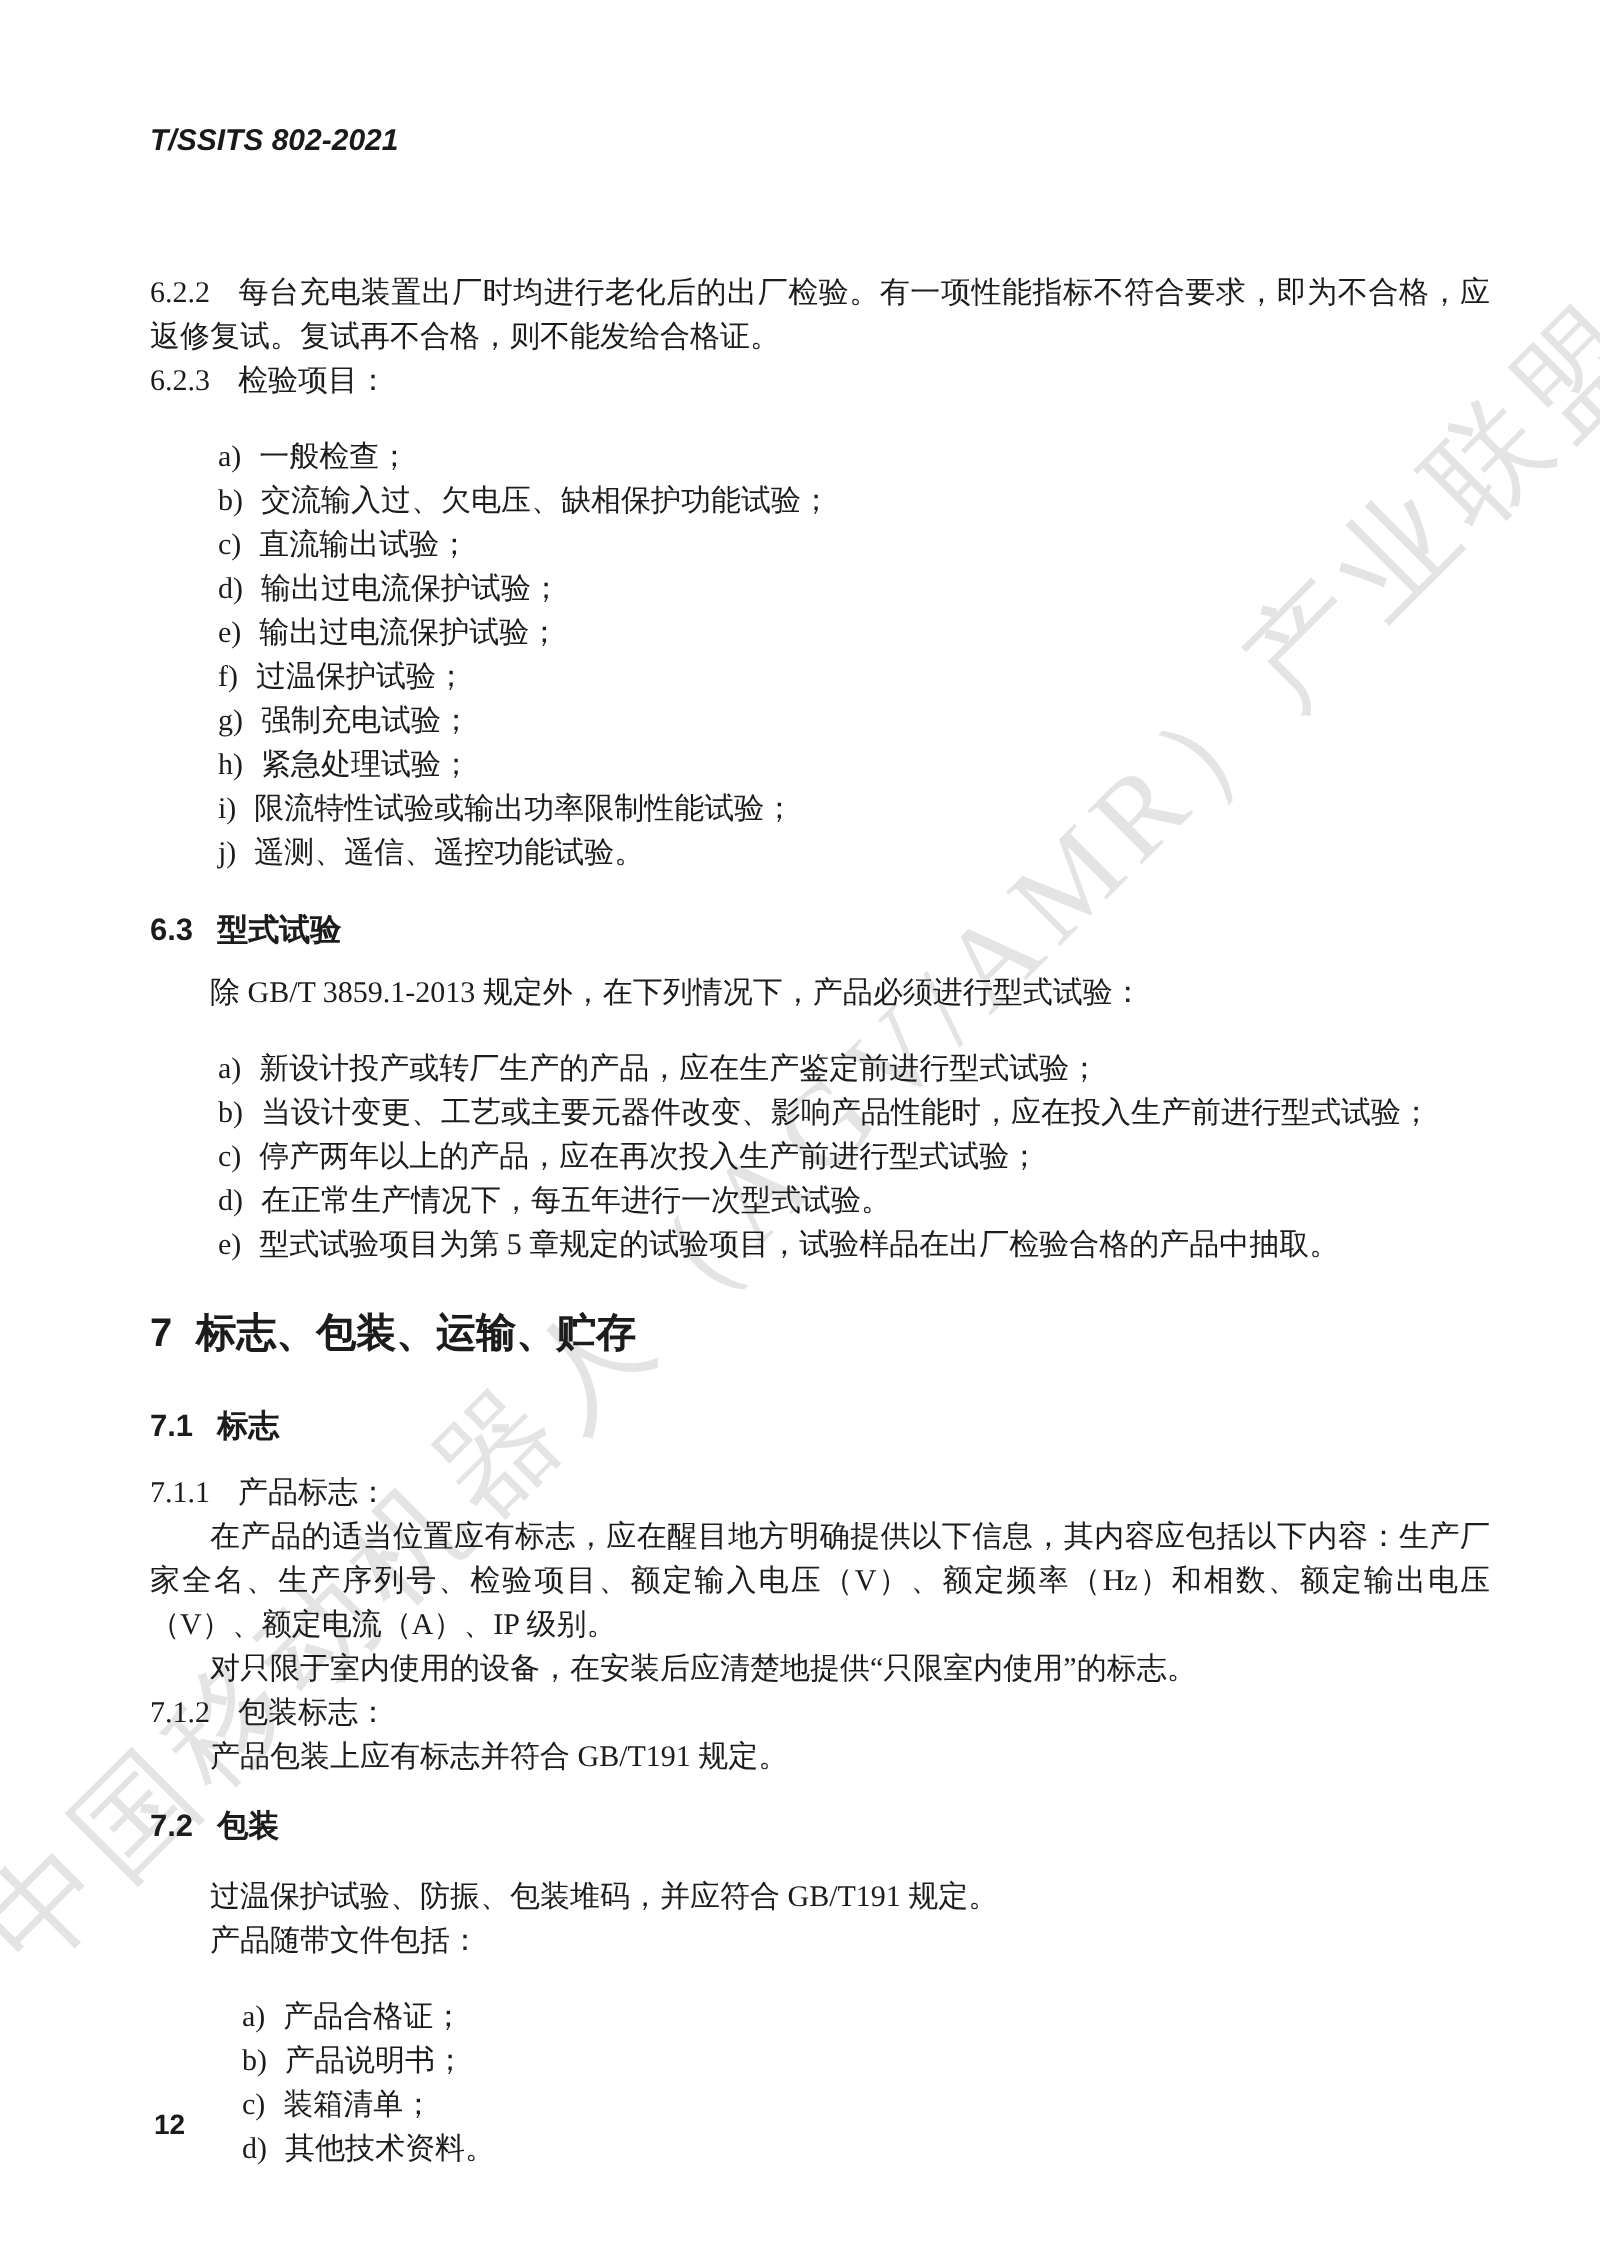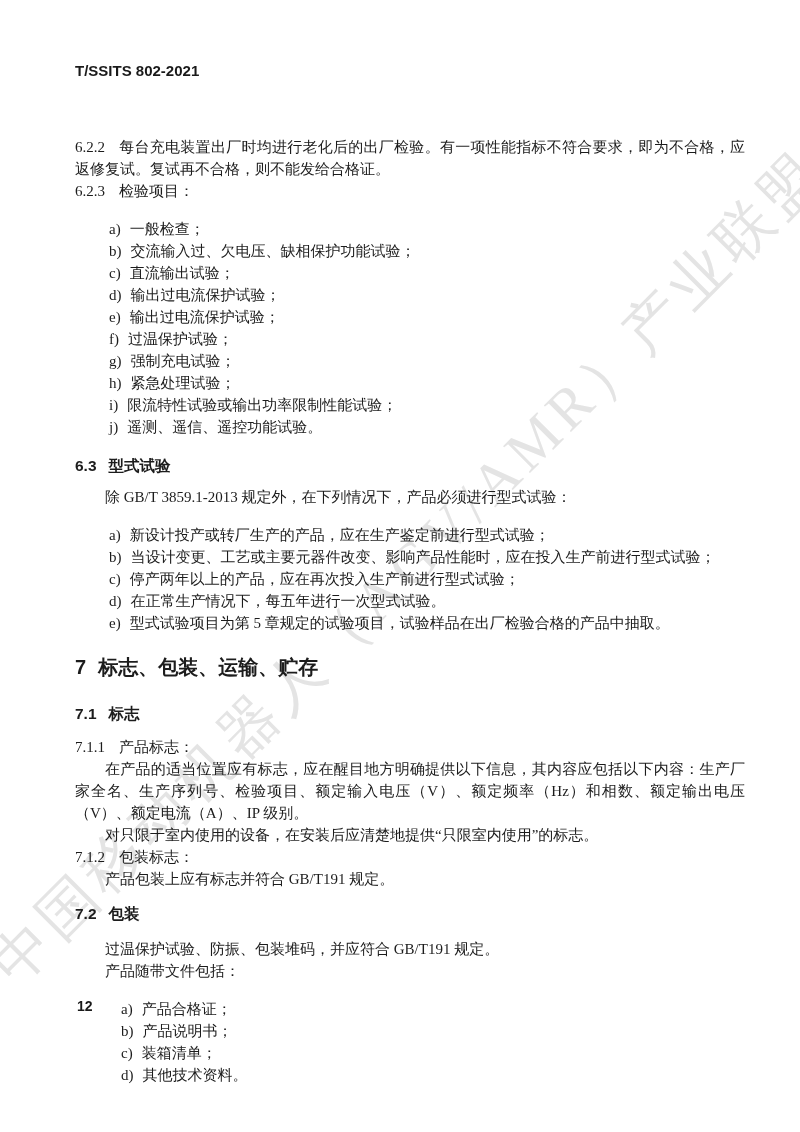--- a/index.html
+++ b/index.html
@@ -12,21 +12,21 @@
   .watermark {
     position:absolute; left:408px; top:568px; z-index:0;
     transform:translate(-50%,-50%) rotate(-45deg);
     white-space:nowrap; font-size:58px; letter-spacing:6px;
     color:#e4e4e4; font-family:"Liberation Serif","DejaVu Serif",serif;
     pointer-events:none; user-select:none;
   }
   .doc-code {
     position:absolute; left:75px; top:62px; z-index:1;
     font-family:"Liberation Sans","DejaVu Sans",sans-serif;
-    font-weight:600; font-size:15px; color:#1a1a1a;
+    font-weight:600; font-size:15px; color:#1a1a1a;font-style:italic;
   }
   .body {
     position:absolute; left:75px; top:136px; width:670px; z-index:1;
     font-size:15px; line-height:22px; text-align:justify;
   }
   .para { margin:0; }
   .cnum { margin-right:14px; }
   .indent { text-indent:2em; }
   .list { margin:16px; padding:0 0 0 18px; list-style:none; }
   .list-deep { padding-left:30px; }
@@ -40,21 +40,21 @@
   .h-sub .hnum { margin-right:12px; }
   .h-chapter {
     margin:20px 0 22px 0;
     font-family:"Liberation Sans","DejaVu Sans",sans-serif;
     font-weight:bold; font-size:20px; line-height:26px; text-align:left;
   }
   .h-chapter .hnum { margin-right:12px; }
   .sp-before { margin-top:10px; }
   .sp-before-lg { margin-top:12px; }
   .page-number {
-    position:absolute; left:77px; top:998px; z-index:1;
+    position:absolute; left:77px; top:1054px; z-index:1;
     font-family:"Liberation Sans","DejaVu Sans",sans-serif;
     font-weight:600; font-size:14px; color:#1a1a1a;
   }
 </style>
 </head>
 <body>
 
 <div class="page">
 
   <div class="watermark">中国移动机器人（AGV/AMR）产业联盟</div>

